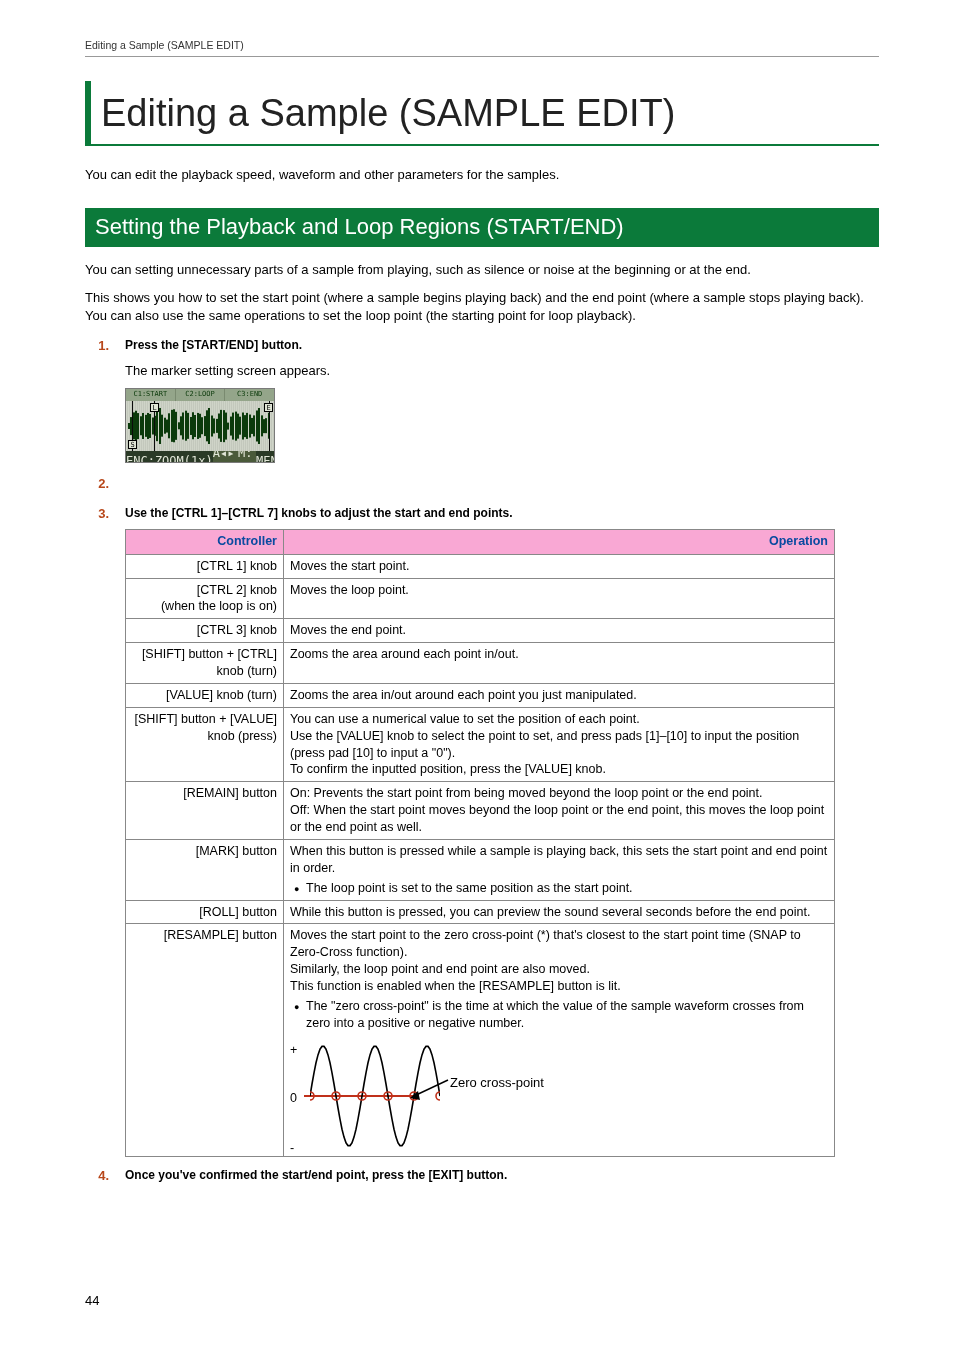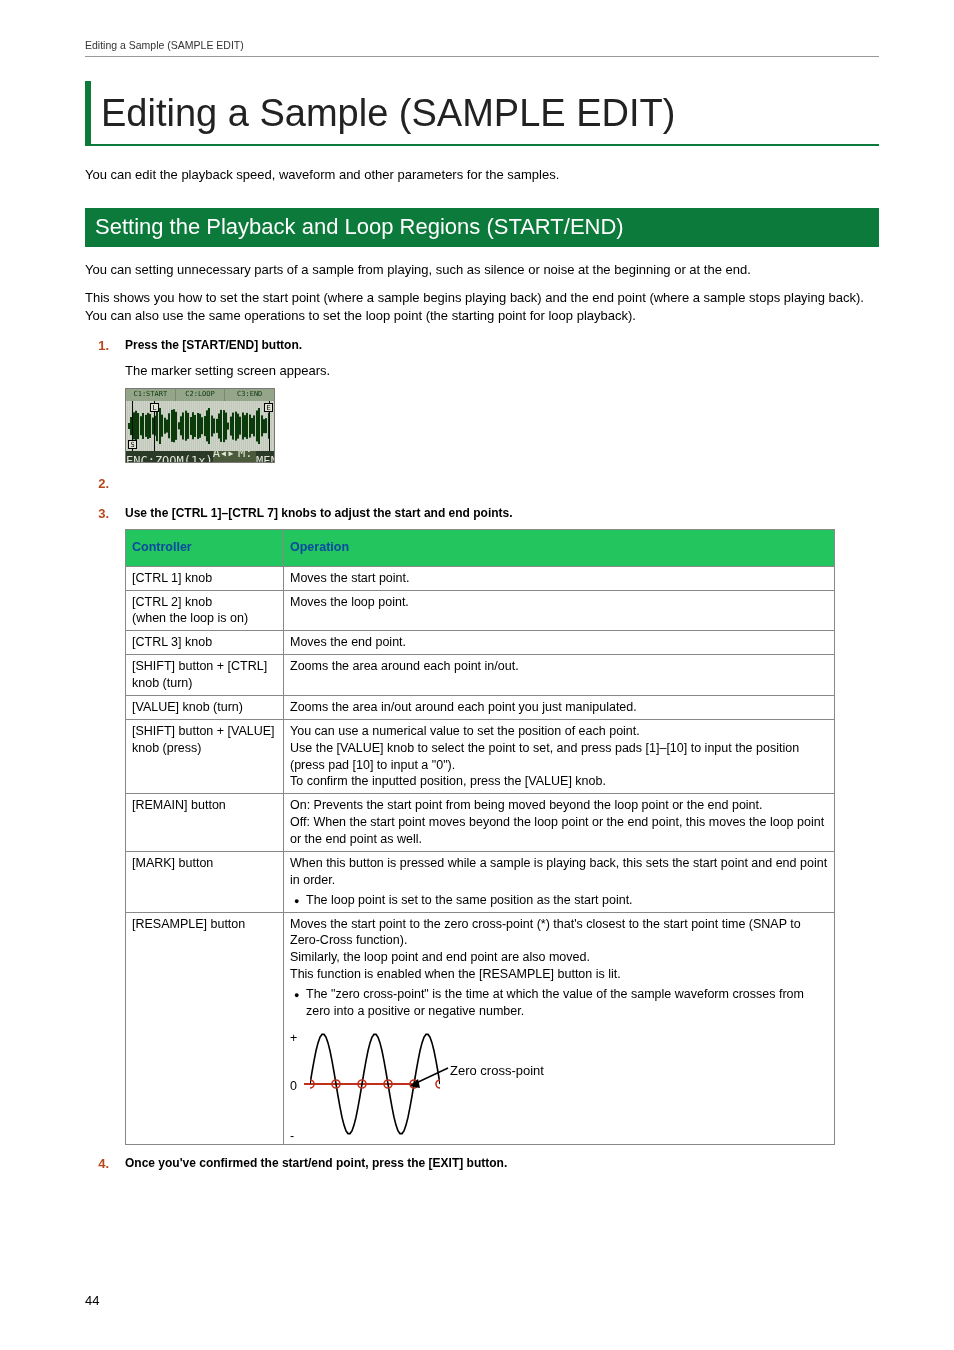--- a/index.html
+++ b/index.html
@@ -92,28 +92,28 @@
   .sshot-bot .seg1 { background:#2a3a26; flex:0 0 58px; text-align:center; padding-top:2px;}
   .sshot-bot .seg2 { background:#4a5a3a; flex:1; display:flex; }
   .sshot-bot .seg2 span { flex:1; text-align:center; padding-top:2px; }
   .sshot-bot .seg3 { background:#2a3a26; flex:0 0 26px; text-align:center; padding-top:2px;}
 
   table.ops {
     width: 710px; margin-left: 40px; border-collapse: collapse;
     font-size: 12.5px; margin-top: 6px;
   }
   table.ops th {
-    background: #22c55e; color: #0a4aa0; font-weight: bold;
-    border: 1px solid #888; padding: 9px 6px; text-align: left;
+    background: #f9a8d4; color: #0a4aa0; font-weight: bold;
+    border: 1px solid #888; padding: 3px 6px; text-align: right;
   }
   table.ops td {
     border: 1px solid #888; padding: 3px 6px; vertical-align: top;
     line-height: 1.35;
   }
-  table.ops td:first-child { width: 158px; }
+  table.ops td:first-child { width: 158px; text-align: right; }
   .bullet { display:flex; margin-top:3px; }
   .bullet .dot { flex:0 0 16px; padding-left:4px; }
   .bullet .btxt { flex:1; }
   .zc-diagram {
     position: relative; width: 300px; height: 115px; margin-top: 6px;
   }
   .zc-plus, .zc-zero, .zc-minus {
     position:absolute; left:0; font-size:12.5px;
   }
   .zc-plus { top:4px; } .zc-zero { top:52px; } .zc-minus { top:102px; }
@@ -300,20 +300,26 @@
           <td style="white-space: pre-line;">[MARK] button</td>
           <td>
             <div>When this button is pressed while a sample is playing back, this sets the start point and end point in order.</div>
             <div class="bullet">
               <div class="dot" style="font-size: 9px; padding-top: 3px;">●</div>
               <div class="btxt">The loop point is set to the same position as the start point.</div>
             </div>
           </td>
         </tr>
         <tr>
+          <td style="white-space: pre-line;">[ROLL] button</td>
+          <td>
+            <div>While this button is pressed, you can preview the sound several seconds before the end point.</div>
+          </td>
+        </tr>
+        <tr>
           <td style="white-space: pre-line;">[RESAMPLE] button</td>
           <td>
             <div>Moves the start point to the zero cross-point (*) that's closest to the start point time (SNAP to Zero-Cross function).</div>
             <div>Similarly, the loop point and end point are also moved.</div>
             <div>This function is enabled when the [RESAMPLE] button is lit.</div>
             <div class="bullet">
               <div class="dot" style="font-size: 9px; padding-top: 3px;">●</div>
               <div class="btxt">The "zero cross-point" is the time at which the value of the sample waveform crosses from zero into a positive or negative number.</div>
             </div>
             <div class="zc-diagram">

